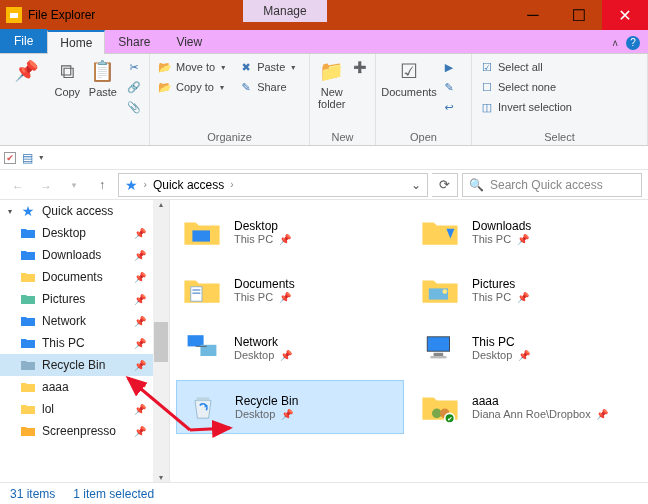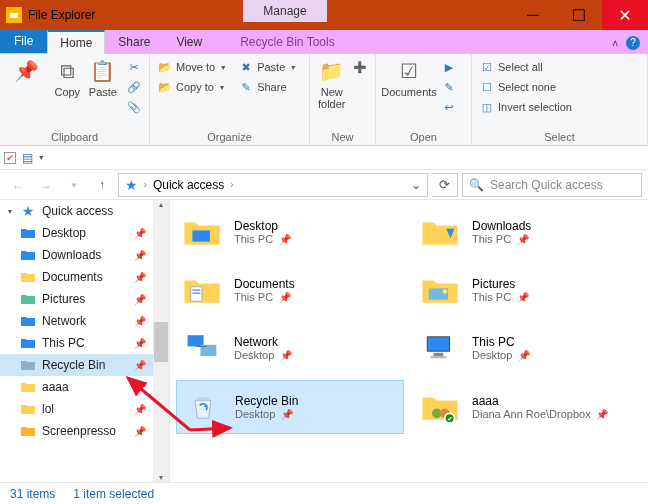--- a/index.html
+++ b/index.html
@@ -72,21 +72,20 @@
     <div class="win-btn">☐</div>
     <div class="win-btn close">✕</div>
   </div>
 </div>
 
 <div class="tabs-row">
   <div class="tab-file">File</div>
   <div class="tab active">Home</div>
   <div class="tab">Share</div>
   <div class="tab">View</div>
-  <div class="tab" style="margin-left:12px; color:#7b4397;">Recycle Bin Tools</div>
   <span class="chev-up">˄</span>
   <span class="help">?</span>
 </div>
 
 <div class="ribbon">
   <div class="rgroup" style="width:150px">
     <div class="rg-row">
       <div class="rbtn-big">
           <span class="ic">📌</span>
         </div>
@@ -103,21 +102,20 @@
             <span class="ic">✂</span>
           </div>
         <div class="rbtn-sm">
             <span class="ic">🔗</span>
           </div>
         <div class="rbtn-sm">
             <span class="ic">📎</span>
           </div>
       </div>
     </div>
-    <div class="glabel">Clipboard</div>
   </div>
 
   <div class="rgroup" style="width:160px">
     <div class="rg-row">
       <div class="vcol">
         <div class="rbtn-sm">
             <span class="ic">📂</span>
             <span>Move to</span>
             <span class="dropdown-ar">▾</span>
           </div>

